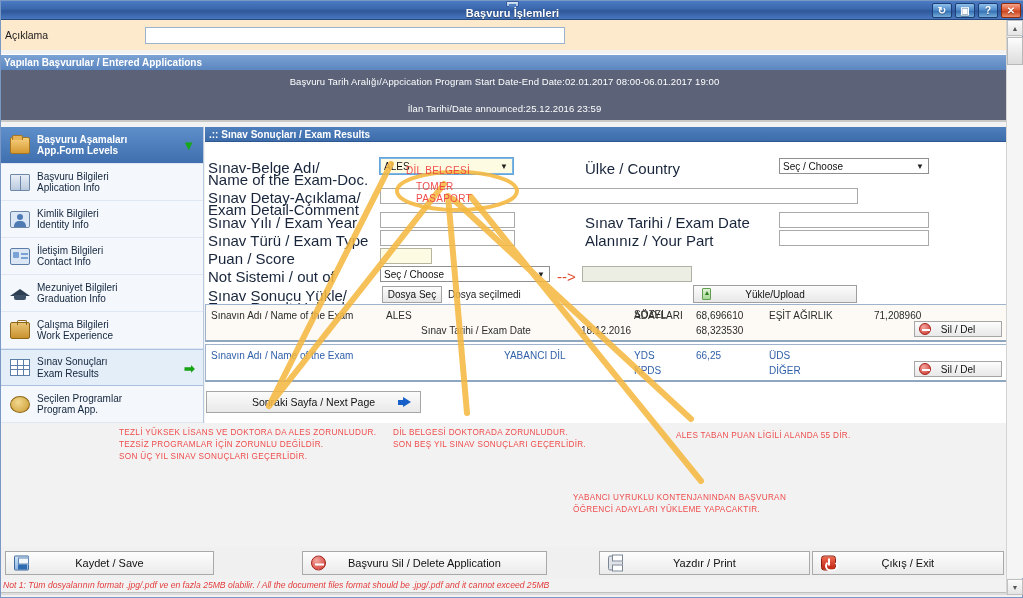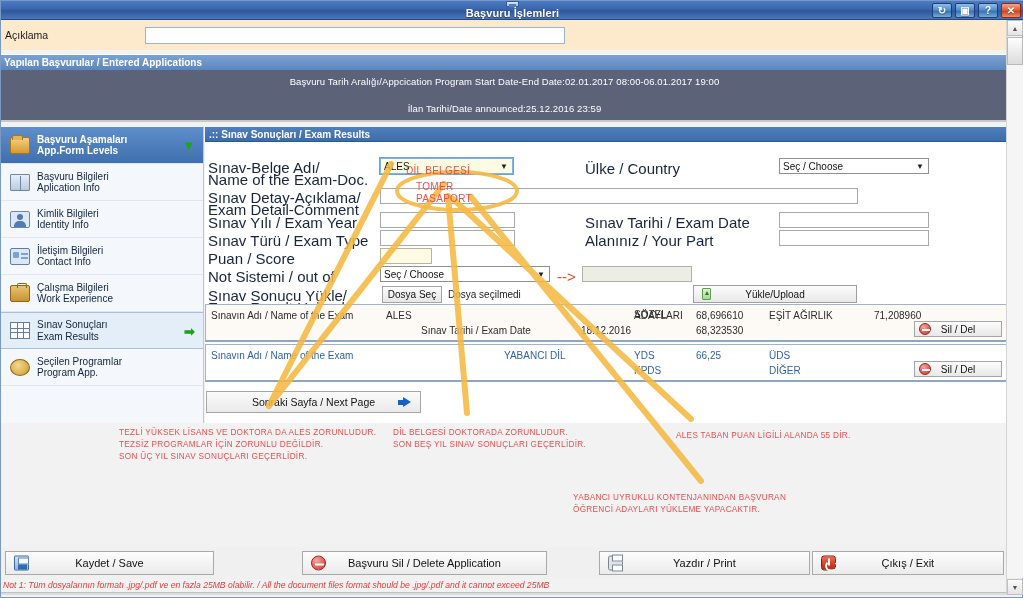--- a/index.html
+++ b/index.html
@@ -406,20 +406,27 @@
     </div>
 
     <div class="side-item">
       <div class="side-icon ic-card"></div>
       <div class="side-text">
         <span class="side-tr">İletişim Bilgileri</span>
         <span class="side-en">Contact Info</span>
       </div>
     </div>
 
+    <div class="side-item">
+      <div class="side-icon ic-cap"></div>
+      <div class="side-text">
+        <span class="side-tr">Mezuniyet Bilgileri</span>
+        <span class="side-en">Graduation Info</span>
+      </div>
+    </div>
 
     <div class="side-item">
       <div class="side-icon ic-case"></div>
       <div class="side-text">
         <span class="side-tr">Çalışma Bilgileri</span>
         <span class="side-en">Work Experience</span>
       </div>
     </div>
 
     <div class="side-item current">

